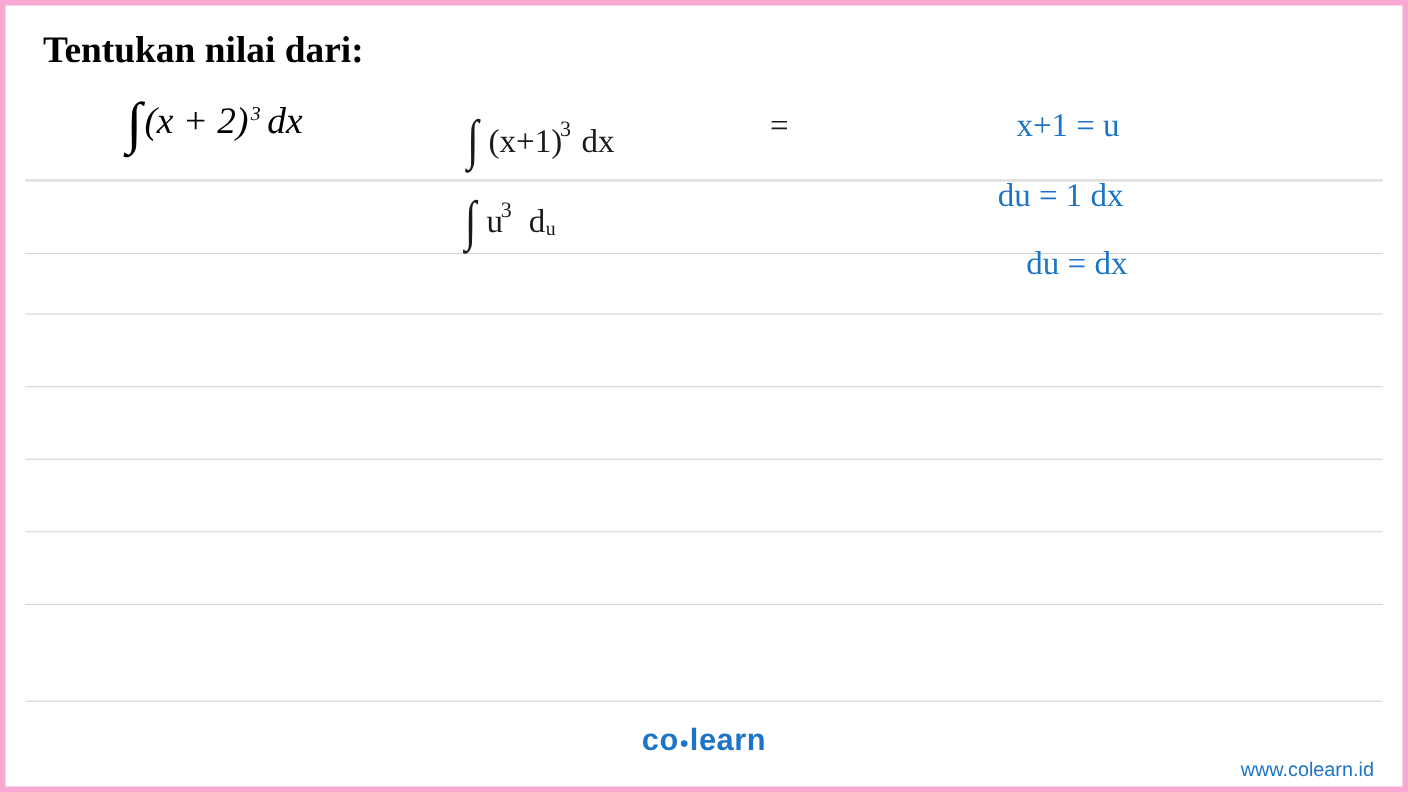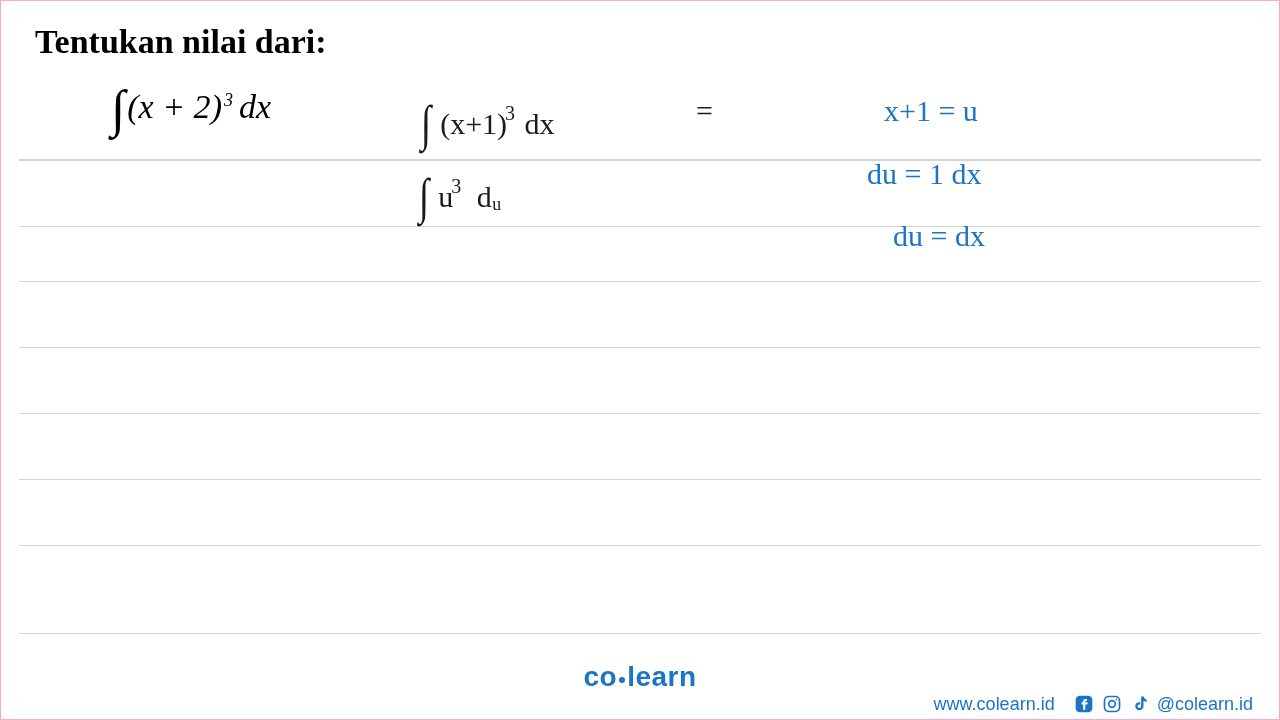--- a/index.html
+++ b/index.html
@@ -7,21 +7,21 @@
     width: 1280px;
     height: 720px;
     background: #ffffff;
     position: relative;
     font-family: Georgia, 'Times New Roman', serif;
     overflow: hidden;
   }
   .page {
     position: absolute;
     top: 0; left: 0; right: 0; bottom: 0;
-    border: 1px solid #f9a8d4;
+    border: 5px solid #f9a8d4;
     padding: 22px 18px 0 18px;
   }
   .title {
     font-size: 34px;
     font-weight: bold;
     margin-left: 16px;
     margin-bottom: 18px;
   }
   .mathrow {
     position: relative;
@@ -49,21 +49,21 @@
     position: relative;
     top: -12px;
     margin-left: 2px;
     margin-right: 4px;
   }
   .hand {
     font-family: 'Comic Sans MS', 'Segoe Script', cursive;
     color: #1a1a1a;
     font-size: 30px;
   }
-  .hand.blue { color: #1b74c5; }
+  .hand.blue { color: #1b74c5; margin-left: 36px; }
   .hand .sup { font-size: 20px; position: relative; top: -14px; left: -2px; }
   .hand .intsym {
     font-size: 50px;
     font-family: 'Comic Sans MS', cursive;
     position: relative;
     top: 6px;
     display: inline-block;
     transform: scaleX(0.75);
   }
   .hw1 { position: absolute; left: 400px; top: -8px; }
@@ -175,37 +175,16 @@
     <div class="ruled-line tall"></div>
     <div class="ruled-line" style="height:88px;"></div>
   </div>
 
   <div class="footer">
     <div class="logo">
       <span>co</span><span class="dot"></span><span>learn</span>
     </div>
     <div class="footer-right">
       <span class="website">www.colearn.id</span>
-      <div class="socials">
-        <span class="social-icon">
-          <svg viewBox="0 0 24 24" width="20" height="20" fill="#1b74c5">
-              <rect x="2" y="2" width="20" height="20" rx="5"></rect>
-              <path d="M13.5 8.5h2V6h-2c-1.6 0-2.5 1-2.5 2.6V10H9v2.5h2V19h2.5v-6.5H16l.4-2.5h-2.9V9c0-.4.2-.5 1-.5z" fill="#fff"></path>
-            </svg>
-        </span>
-        <span class="social-icon">
-          <svg viewBox="0 0 24 24" width="20" height="20" fill="none" stroke="#1b74c5" stroke-width="2">
-              <rect x="3" y="3" width="18" height="18" rx="5"></rect>
-              <circle cx="12" cy="12" r="4"></circle>
-              <circle cx="17.5" cy="6.5" r="1" fill="#1b74c5" stroke="none"></circle>
-            </svg>
-        </span>
-        <span class="social-icon">
-          <svg viewBox="0 0 24 24" width="20" height="20" fill="#1b74c5">
-              <path d="M16.5 3c.3 1.9 1.6 3.3 3.5 3.6v2.8c-1.4.1-2.7-.3-3.8-1v5.8c0 3.1-2.1 5.3-5 5.3-2.8 0-4.9-2.1-4.9-4.8 0-2.8 2.2-4.8 4.9-4.8.4 0 .7 0 1 .1v2.9c-.3-.1-.6-.2-1-.2-1.2 0-2.1.9-2.1 2s.9 2 2.1 2 2.2-.9 2.2-2.3V3h3.1z"></path>
-            </svg>
-        </span>
-        <span class="handle">@colearn.id</span>
-      </div>
     </div>
   </div>
 
 </div>
 
 </body></html>

